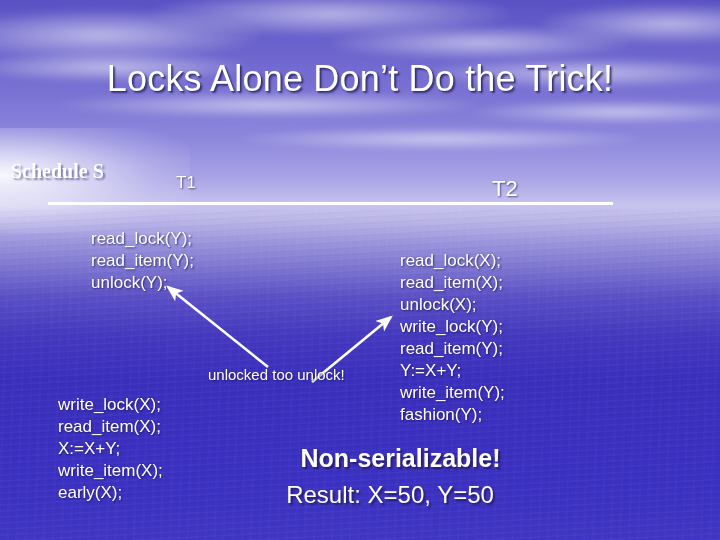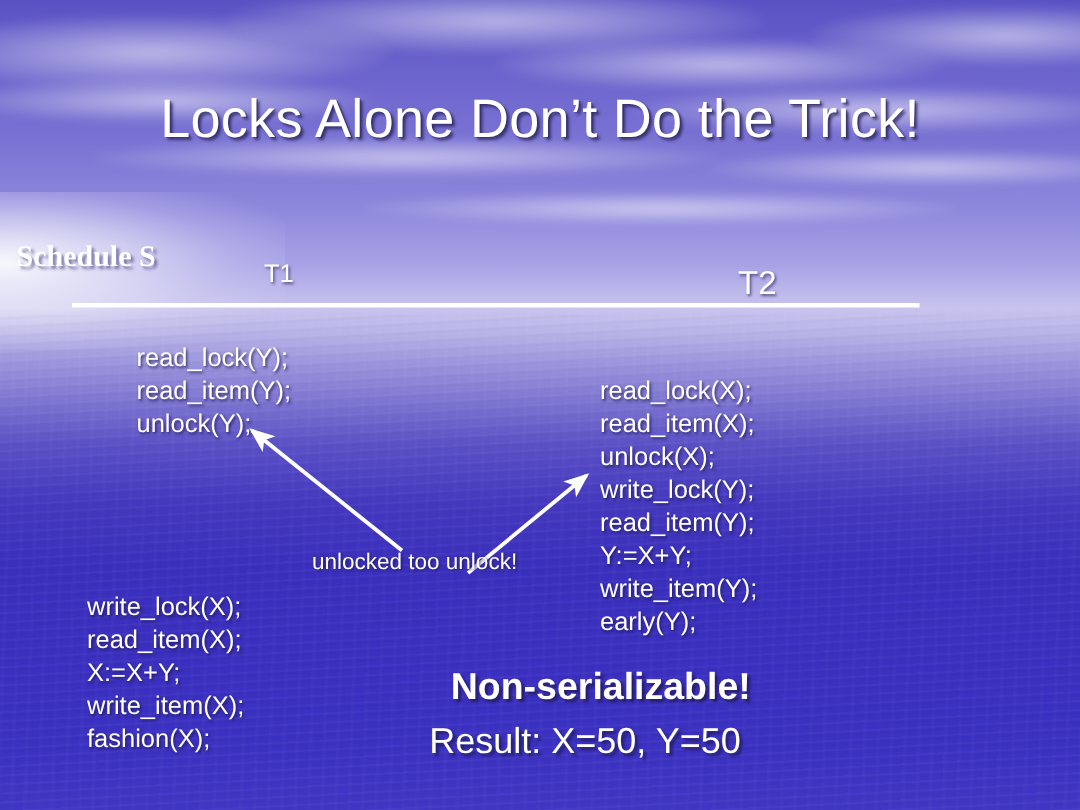--- a/index.html
+++ b/index.html
@@ -198,29 +198,29 @@
 
   <div id="divider"></div>
 
   <div class="txt code-col" id="t1-block-1">read_lock(Y);
 read_item(Y);
 unlock(Y);</div>
   <div class="txt code-col" id="t1-block-2">write_lock(X);
 read_item(X);
 X:=X+Y;
 write_item(X);
-fashion(X);</div>
+early(X);</div>
   <div class="txt code-col" id="t2-block">read_lock(X);
 read_item(X);
 unlock(X);
 write_lock(Y);
 read_item(Y);
 Y:=X+Y;
 write_item(Y);
-early(Y);</div>
+fashion(Y);</div>
 
   <svg id="arrows" viewBox="0 0 720 540" xmlns="http://www.w3.org/2000/svg">
     <defs>
       <marker id="ah" markerWidth="7" markerHeight="7" refX="5.6" refY="2.6" orient="auto">
         <path d="M0,0 L6.5,2.6 L0,5.2 L1.6,2.6 Z" fill="#ffffff"></path>
       </marker>
     </defs>
     <line x1="268" y1="367" x2="168" y2="287" stroke="#ffffff" stroke-width="2.6" marker-end="url(#ah)"></line>
     <line x1="312" y1="382" x2="391" y2="317" stroke="#ffffff" stroke-width="2.6" marker-end="url(#ah)"></line>
   </svg>

